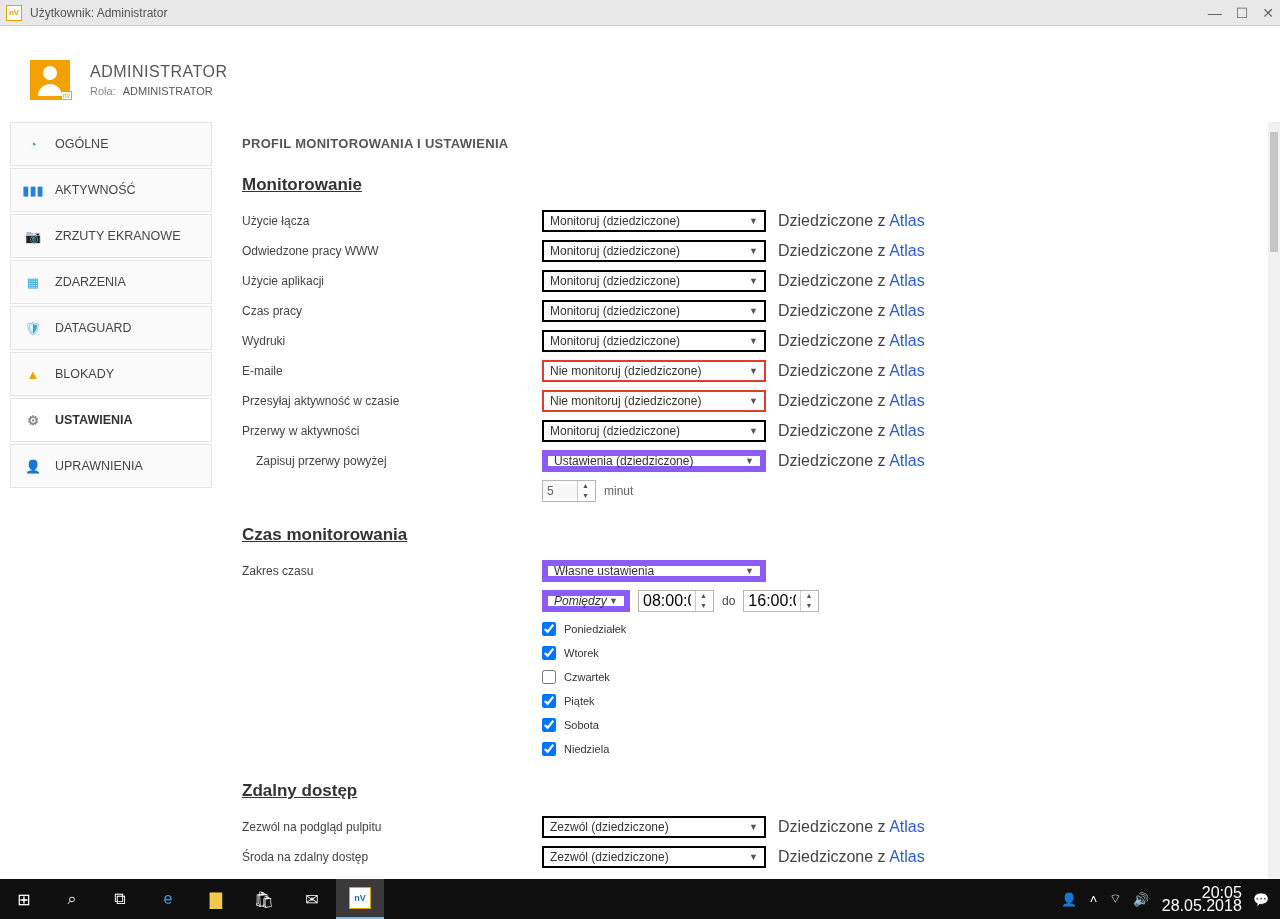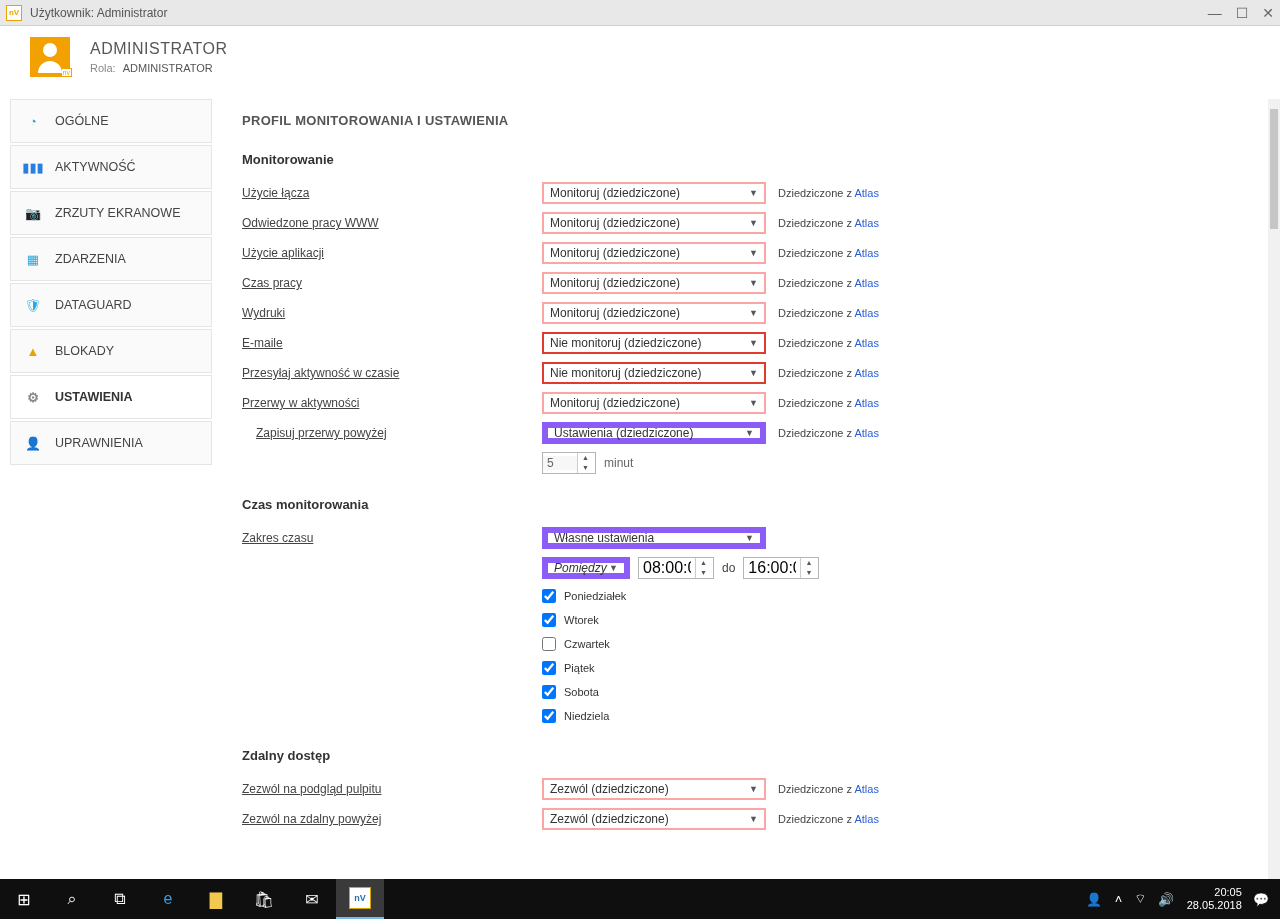--- a/index.html
+++ b/index.html
@@ -6,54 +6,54 @@
   body { font-family: "Segoe UI", Tahoma, sans-serif; font-size: 12px; color: #333; background: #e8e8e8; overflow: hidden; }
 
   .titlebar { height: 26px; background: #e8e8e8; display: flex; align-items: center; padding: 0 6px; border-bottom: 1px solid #d0d0d0; }
   .titlebar .app-icon { width: 16px; height: 16px; border: 1px solid #e6a400; display:flex;align-items:center;justify-content:center;font-size:8px;color:#e6a400;font-weight:bold;background:#fff;}
   .titlebar .title { margin-left: 8px; color: #555; font-size: 12px; }
   .titlebar .wnd-btns { margin-left: auto; display:flex; gap: 14px; font-size: 14px; color:#666;}
   .titlebar .wnd-btns span { cursor:pointer; }
 
   .app { position:absolute; top:26px; left:0; right:0; bottom:40px; background:#fff; display:flex; flex-direction:column; }
 
-  .header { padding: 11px 30px 22px; background:#fff; display:flex; align-items:center; }
+  .header { padding: 34px 30px 22px; background:#fff; display:flex; align-items:center; }
   .header .avatar { width: 40px; height: 40px; background:#f2a100; position:relative; }
   .header .avatar::before { content:""; position:absolute; top:6px; left:50%; transform:translateX(-50%); width:14px; height:14px; background:#fff; border-radius:50%; }
   .header .avatar::after { content:""; position:absolute; bottom:4px; left:50%; transform:translateX(-50%); width:24px; height:12px; background:#fff; border-radius:12px 12px 0 0; }
   .header .avatar .nv { position:absolute; bottom:0; right:-2px; font-size:7px; background:#fff; border:1px solid #f2a100; padding:0 1px; color:#f2a100;}
   .header .htxt { margin-left: 20px; }
   .header .hname { font-size: 16px; color:#575757; letter-spacing:.5px; }
   .header .hrole { font-size: 11px; color:#888; margin-top:4px;}
   .header .hrole .rl { color:#555; margin-left:4px;}
 
   .body { flex:1; display:flex; min-height:0; }
 
   .sidebar { width: 222px; padding: 0 10px 0 10px; background:#fff; }
   .sb-item { height:44px; display:flex; align-items:center; gap:14px; padding:0 14px; border:1px solid #e5e5e5; margin-bottom:2px; cursor:pointer; background:#fafafa; font-size:12.5px; color:#444;}
   .sb-item.active { background:#fff; font-weight:600; color:#333;}
   .sb-ico { width:16px; height:16px; display:flex; align-items:center; justify-content:center; font-size:13px;}
 
   .content { flex:1; position:relative; overflow:hidden; }
   .content-inner { position:absolute; inset:0 14px 0 0; overflow-y:auto; padding:0 20px 20px 20px;}
   .content h3 { font-size:13px; color:#555; font-weight:600; margin: 14px 0 16px; letter-spacing:.3px;}
-  .section-title { font-size:13px; font-weight:700; color:#333; margin: 24px 0 12px; }
+  .section-title { font-size:17px; font-weight:700; color:#333; margin: 24px 0 12px; text-decoration: underline; }
 
   .vscrollbar { position:absolute; right:0; top:0; bottom:0; width:12px; background:#f1f1f1;}
   .vscrollbar .thumb { position:absolute; left:2px; right:2px; top:10px; height:120px; background:#c6c6c6;}
 
   .row { display:flex; align-items:center; height:28px; margin-bottom:2px;}
-  .label { width:300px; color:#444; font-size:12px;text-decoration:underline; }
+  .label { width:300px; color:#444; font-size:12px; }
   .label.indent { padding-left:14px; }
   .ctl { width:224px; }
-  .inh { margin-left:12px; font-size:11px; color:#444;}
+  .inh { margin-left:12px; font-size:16px; color:#444;}
   .inh a { color:#2b5cd6; text-decoration:none; }
 
   .select { height:22px; border:6px solid #8b5cf6; display:flex; align-items:center; padding:0 6px; font-size:12px; color:#333; background:#fff; position:relative; cursor:pointer;}
-  .select.green { border:2px solid #fca5a5; }
+  .select.green { border:2px solid #000000; }
   .select.red { border:2px solid #e13b2e; }
   .select .caret { margin-left:auto; font-size:9px; color:#555;}
 
   .spinner { display:flex; align-items:center; gap:8px;}
   .spin-box { width:54px; height:22px; border:1px solid #b5b5b5; display:flex; align-items:center;}
   .spin-box input { width:34px; border:none; outline:none; font-size:12px; padding:0 4px; color:#666; background:#f7f7f7;}
   .spin-btns { width:16px; display:flex; flex-direction:column; border-left:1px solid #ccc;}
   .spin-btns span { font-size:7px; height:10px; text-align:center; line-height:10px; color:#555; cursor:pointer;}
   .spin-label { font-size:12px; color:#666;}
 
@@ -68,21 +68,21 @@
   .cb-row label { font-size:11px; color:#333;}
   .cb-row.focus label { outline:1px dotted #666; padding:0 2px;}
   .cb-row input:checked + label::before{display:none;}
 
   
   .taskbar { position:absolute; left:0; right:0; bottom:0; height:40px; background:#0f0f0f; display:flex; align-items:center; }
   .taskbar .tb { width:48px; height:40px; display:flex; align-items:center; justify-content:center; color:#fff; font-size:16px; cursor:pointer;}
   .taskbar .tb.active { background:#3a3a3a; border-bottom:2px solid #76b9ed;}
   .tb .app-icon { width: 22px; height: 22px; border: 1px solid #d8a400; font-size:9px; color:#2a6db0; font-weight:bold; display:flex;align-items:center;justify-content:center; background:#fff;}
   .tray { margin-left:auto; display:flex; align-items:center; gap:12px; color:#fff; font-size:12px; padding-right:10px;}
-  .tray .clock { text-align:right; font-size:11px; line-height:13px;}
+  .tray .clock { text-align:right; font-size:16px; line-height:13px;}
   .tray .ico { font-size:13px;}
 </style>
 </head>
 <body>
 
 <div class="titlebar">
   <div class="app-icon">nV</div>
   <div class="title">Użytkownik: Administrator</div>
   <div class="wnd-btns">
     <span>—</span>
@@ -313,21 +313,21 @@
     <div class="label">Zezwól na podgląd pulpitu</div>
     <div class="ctl">
       <div class="select green">
         <span>Zezwól (dziedziczone)</span>
                 <span class="caret">▼</span>
       </div>
     </div>
     <div class="inh">Dziedziczone z <a href="#">Atlas</a></div>
   </div>
           <div class="row">
-    <div class="label">Zezwól na zdalny powyżej</div>
+    <div class="label">Środa na zdalny dostęp</div>
     <div class="ctl">
       <div class="select green">
         <span>Zezwól (dziedziczone)</span>
                 <span class="caret">▼</span>
       </div>
     </div>
     <div class="inh">Dziedziczone z <a href="#">Atlas</a></div>
   </div>
         </div>
       <div class="vscrollbar">

